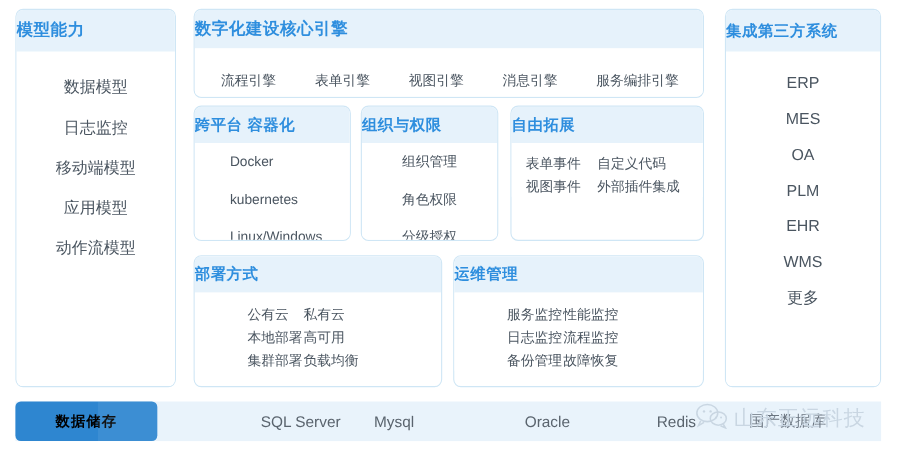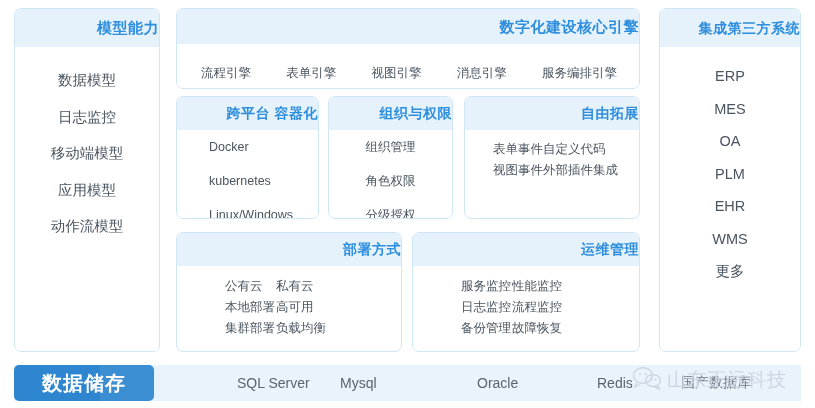--- a/index.html
+++ b/index.html
@@ -20,21 +20,21 @@
     position: absolute;
     background: #ffffff;
     border: 1px solid #cfe6f5;
     border-radius: 7px;
     overflow: hidden;
   }
   .card-head {
     background: #e6f2fb;
     color: #2e8ede;
     font-weight: bold;
-    text-align: right;
+    text-align: left;
     letter-spacing: .5px;
   }
   .card-body {
     background: #ffffff;
   }
 
   
   #left-panel { left: 14px; top: 8px; width: 146px; height: 344px; }
   #left-panel .card-head { height: 38px; line-height: 38px; font-size: 15px; }
   #left-panel .card-body {
@@ -79,21 +79,21 @@
   .list-item { font-size: 12.5px; color: #4a5560; line-height: 17px; white-space: nowrap; }
 
   .two-col-body {
     display: flex; flex-direction: column;
     padding-top: 10px; gap: 3px;
   }
   .two-col-row { display: flex; }
   .two-col-row > span {
     font-size: 12.5px; color: #4a5560; line-height: 18px; white-space: nowrap;
   }
-  #ext-card .two-col-row > span:nth-child(1) { width: 78px; padding-left: 13px; text-align: right; }
+  #ext-card .two-col-row > span:nth-child(1) { width: 78px; padding-left: 13px; }
   #ext-card .two-col-row > span:nth-child(2) { }
 
   #deploy-card .two-col-body, #ops-card .two-col-body { padding-top: 11px; }
   #deploy-card .two-col-row > span:nth-child(1) { width: 99px; padding-left: 48px; }
   #ops-card .two-col-row > span:nth-child(1)    { width: 99px; padding-left: 48px; }
 
   
   #right-panel { left: 659px; top: 8px; width: 142px; height: 344px; }
   #right-panel .card-head { height: 38px; line-height: 38px; font-size: 14px; }
   #right-panel .card-body {
@@ -105,24 +105,24 @@
   .right-item { font-size: 14.5px; color: #4a5560; line-height: 1; }
 
   
   #bottom-bar {
     position: absolute;
     left: 14px; top: 365px; width: 787px; height: 36px;
     background: #e9f3fb;
   }
   #storage-button {
     position: absolute;
-    left: 0; top: 0; width: 140px; height: 36px;
+    left: 0; top: 0; width: 129px; height: 36px;
     background: #2e86d0;
     border-radius: 5px;
-    color: #ffffff; font-weight: bold; font-size: 20px;
+    color: #000000; font-weight: bold; font-size: 13px;
     display: flex; align-items: center; justify-content: center;
     letter-spacing: 1px;
   }
   #storage-button::after {
     content: "";
     position: absolute;
     right: 0; top: 0; width: 54px; height: 36px;
     background: rgba(255,255,255,.07);
     border-top-right-radius: 5px; border-bottom-right-radius: 5px;
   }

